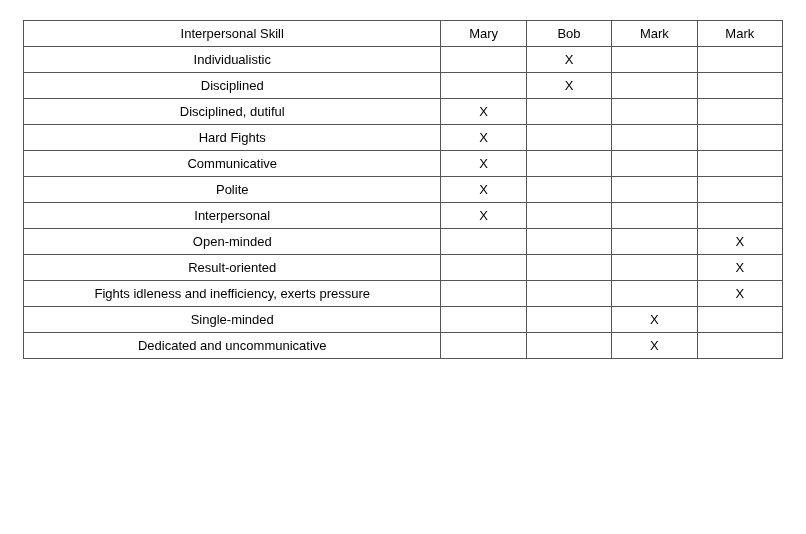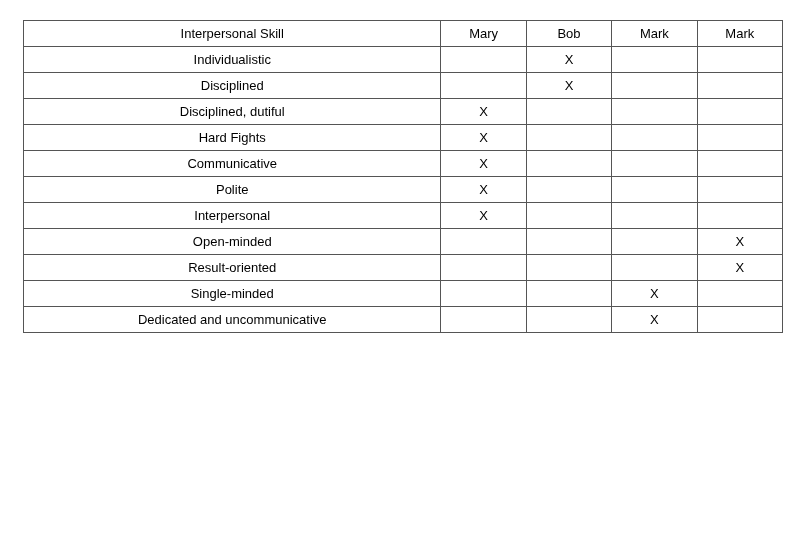--- a/index.html
+++ b/index.html
@@ -123,20 +123,27 @@
           <td class="person-col">X</td>
         </tr>
         <tr>
           <td class="skill-col">Result-oriented</td>
           <td class="person-col"></td>
           <td class="person-col"></td>
           <td class="person-col"></td>
           <td class="person-col">X</td>
         </tr>
         <tr>
+          <td class="skill-col">Fights idleness and inefficiency,  exerts pressure</td>
+          <td class="person-col"></td>
+          <td class="person-col"></td>
+          <td class="person-col"></td>
+          <td class="person-col">X</td>
+        </tr>
+        <tr>
           <td class="skill-col">Single-minded</td>
           <td class="person-col"></td>
           <td class="person-col"></td>
           <td class="person-col">X</td>
           <td class="person-col"></td>
         </tr>
         <tr>
           <td class="skill-col">Dedicated and uncommunicative</td>
           <td class="person-col"></td>
           <td class="person-col"></td>

